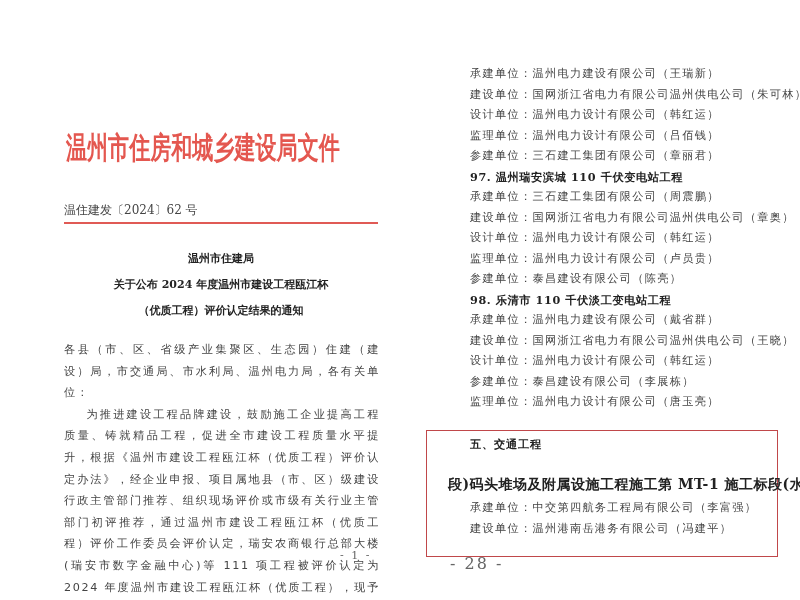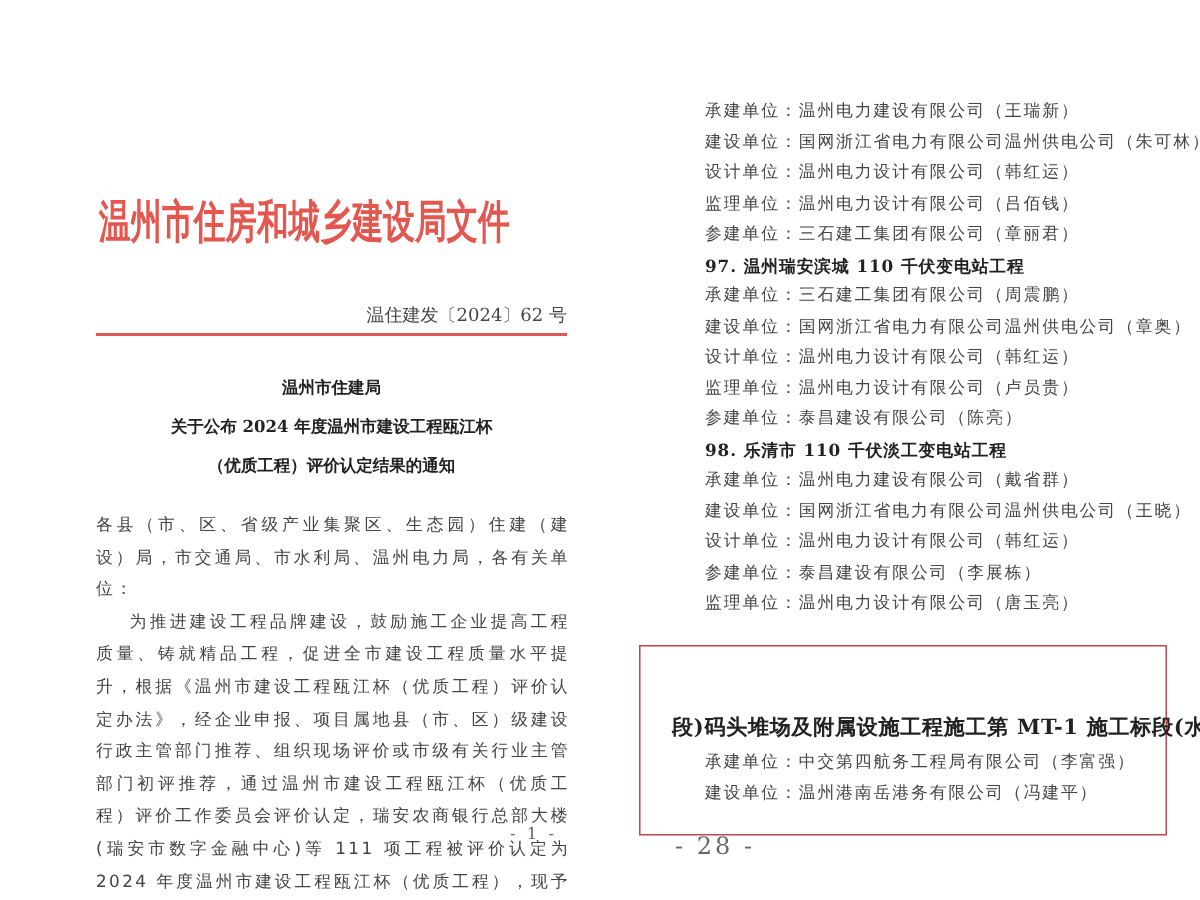--- a/index.html
+++ b/index.html
@@ -11,21 +11,21 @@
     .page-right { left: 394px; width: 406px; }
     .page-divider { position: absolute; left: 394px; top: 8px; width: 1px; height: 584px; background: #e6e6e6; }
 
     .doc-header-title {
       position: absolute; left: 66px; top: 128px; width: 310px;
       font-family: "DejaVu Serif", serif; font-size: 27px; font-weight: bold;
       color: #e4574f; letter-spacing: 0px; white-space: nowrap;
       transform: scaleX(0.78) scaleY(1.12); transform-origin: left top;
     }
     .doc-number {
-      position: absolute; left: 64px; top: 202px; width: 314px; text-align: right;
+      position: absolute; left: 64px; top: 202px; width: 314px; text-align: left;
       font-size: 12px; color: #444;
     }
     .red-rule { position: absolute; left: 64px; top: 222px; width: 314px; height: 2px; background: #e05a55; }
 
     .notice-title {
       position: absolute; left: 60px; top: 246px; width: 322px; text-align: center;
       font-weight: bold; font-size: 11px; line-height: 26px; color: #222;
     }
     .body-text {
       position: absolute; left: 64px; top: 339px; width: 316px;
@@ -94,19 +94,20 @@
   <div class="line heading">98. 乐清市 110 千伏淡工变电站工程</div>
   <div class="line">承建单位：温州电力建设有限公司（戴省群）</div>
   <div class="line">建设单位：国网浙江省电力有限公司温州供电公司（王晓）</div>
   <div class="line">设计单位：温州电力设计有限公司（韩红运）</div>
   <div class="line">参建单位：泰昌建设有限公司（李展栋）</div>
   <div class="line">监理单位：温州电力设计有限公司（唐玉亮）</div>
 </div>
 
 <div class="highlight-box"></div>
 <div class="box-content">
+  <div class="box-line-bold">五、交通工程</div>
 </div>
 <div class="box-line-wrap">段)码头堆场及附属设施工程施工第 MT-1 施工标段(水工部分)</div>
 <div class="box-content" style="top: 497px;">
   <div class="box-line">承建单位：中交第四航务工程局有限公司（李富强）</div>
   <div class="box-line">建设单位：温州港南岳港务有限公司（冯建平）</div>
 </div>
 <div class="page-num-right">- 28 -</div>
 
 </body></html>

